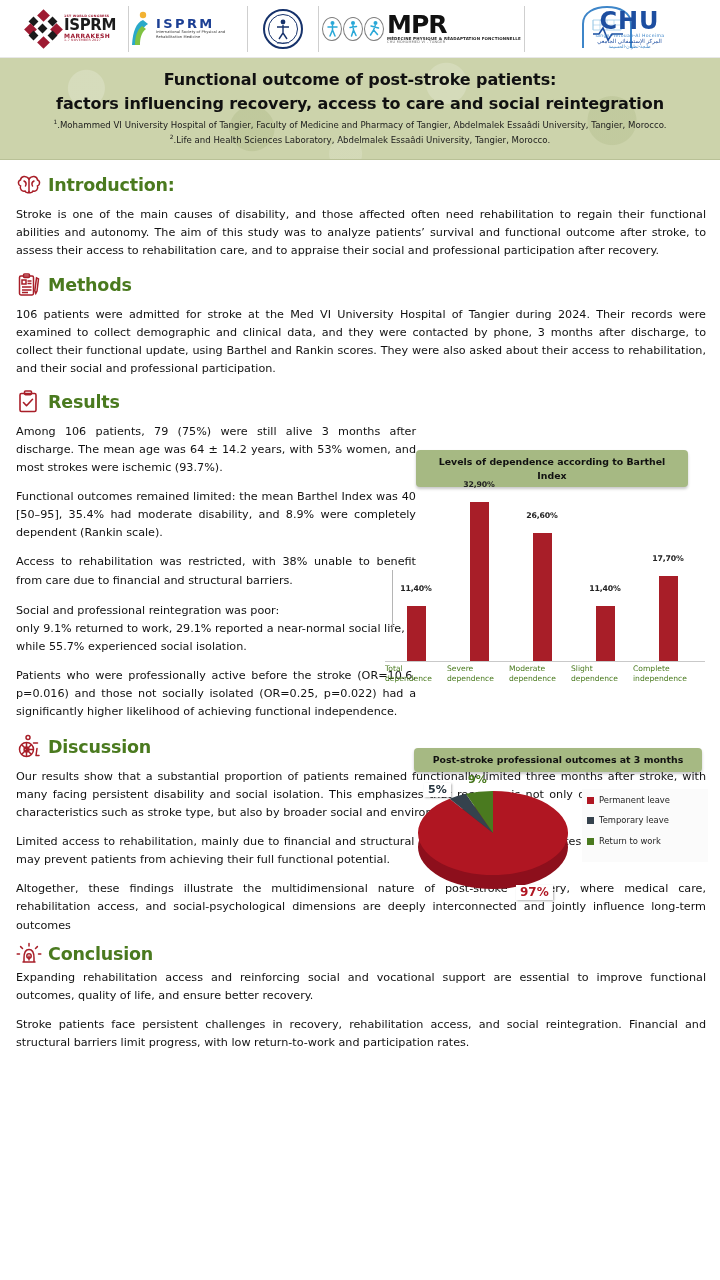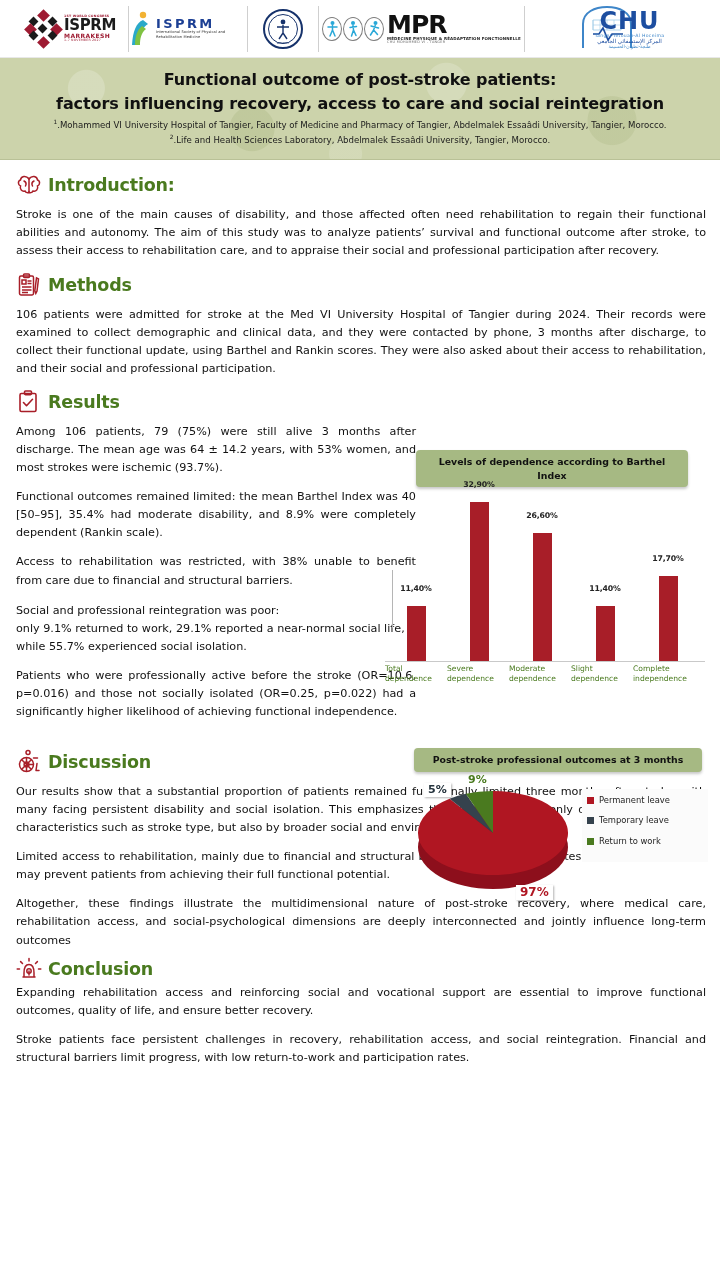--- a/index.html
+++ b/index.html
@@ -309,21 +309,21 @@
       <div class="para">Among 106 patients, 79 (75%) were still alive 3 months after discharge. The mean age was 64 ± 14.2 years, with 53% women, and most strokes were ischemic (93.7%).</div>
       <div class="para">Functional outcomes remained limited: the mean Barthel Index was 40 [50–95], 35.4% had moderate disability, and 8.9% were completely dependent (Rankin scale).</div>
       <div class="para">Access to rehabilitation was restricted, with 38% unable to benefit from care due to financial and structural barriers.</div>
       <div class="para nojust" style="margin-top:12px">
         <span>Social and professional reintegration was poor:</span><br>
         <span>only 9.1% returned to work, 29.1% reported a near-normal social life, while 55.7% experienced social isolation.</span>
       </div>
       <div class="para">Patients who were professionally active before the stroke (OR=10.6, p=0.016) and those not socially isolated (OR=0.25, p=0.022) had a significantly higher likelihood of achieving functional independence.</div>
     </div>
 
-    <div class="sec-head" style="margin-top:27px">
+    <div class="sec-head" style="margin-top:12px">
       <span class="ico">
         <svg width="26" height="26" viewBox="0 0 26 26">
           <g stroke="#a81e28" stroke-width="1.5" fill="none">
             <circle cx="10.5" cy="15.5" r="7"></circle>
             <circle cx="10.5" cy="15.5" r="2.4"></circle>
             <path d="M10.5 8.5 v7 M10.5 15.5 l5 -5 M10.5 15.5 l5 5 M10.5 15.5 l-5 5 M10.5 15.5 l-5 -5 M17 15.5 h-6.5 M10.5 22.5 v-7"></path>
             <circle cx="12" cy="3.5" r="2"></circle>
             <path d="M17.5 9 h4 M20 21.5 h3 M20 21.5 l1 -7" stroke-linecap="round"></path>
           </g>
         </svg>

